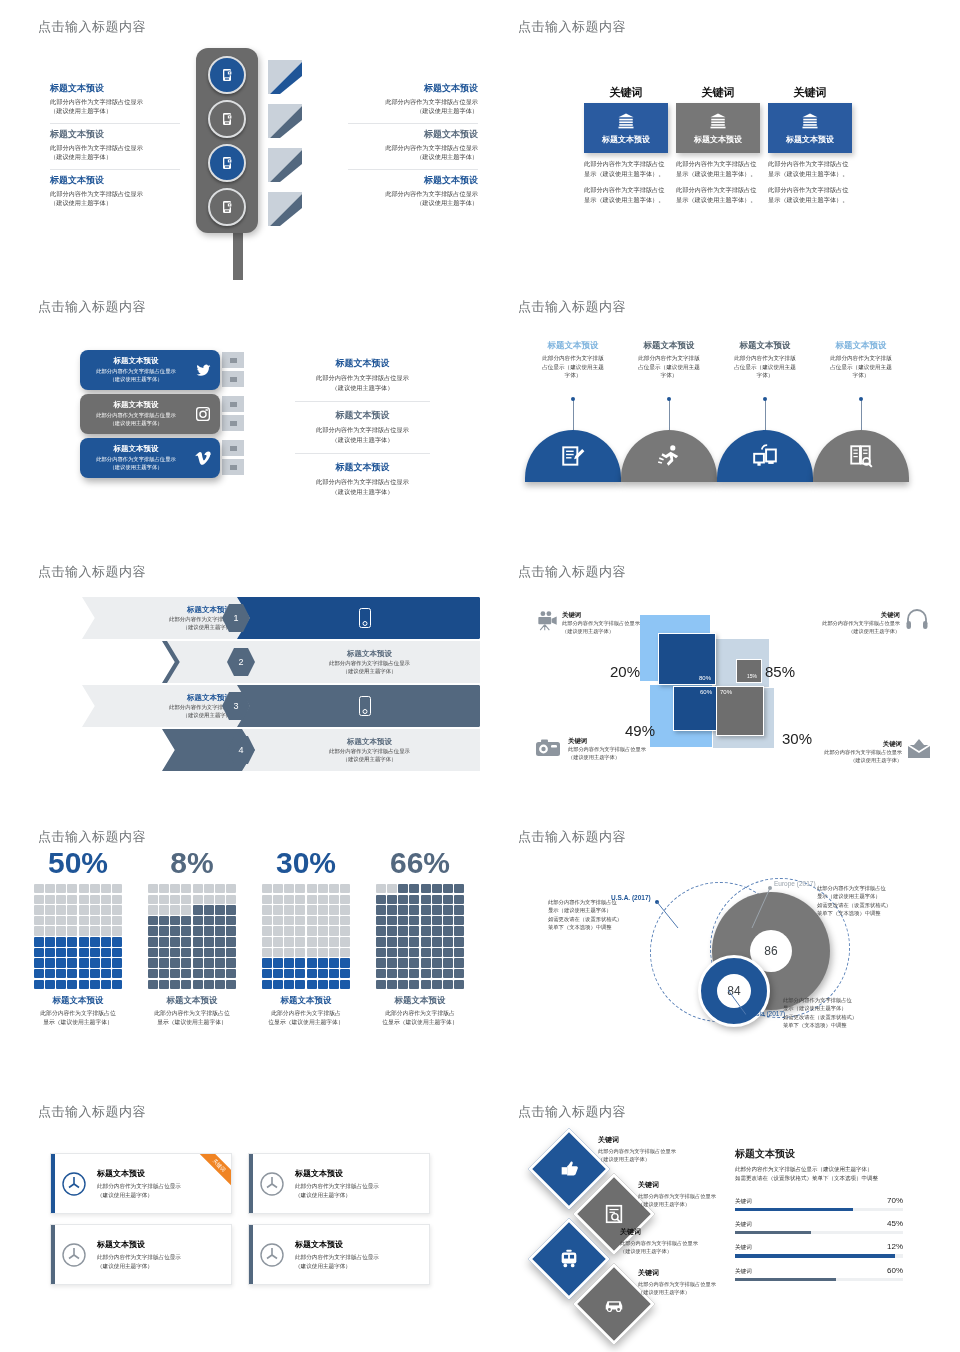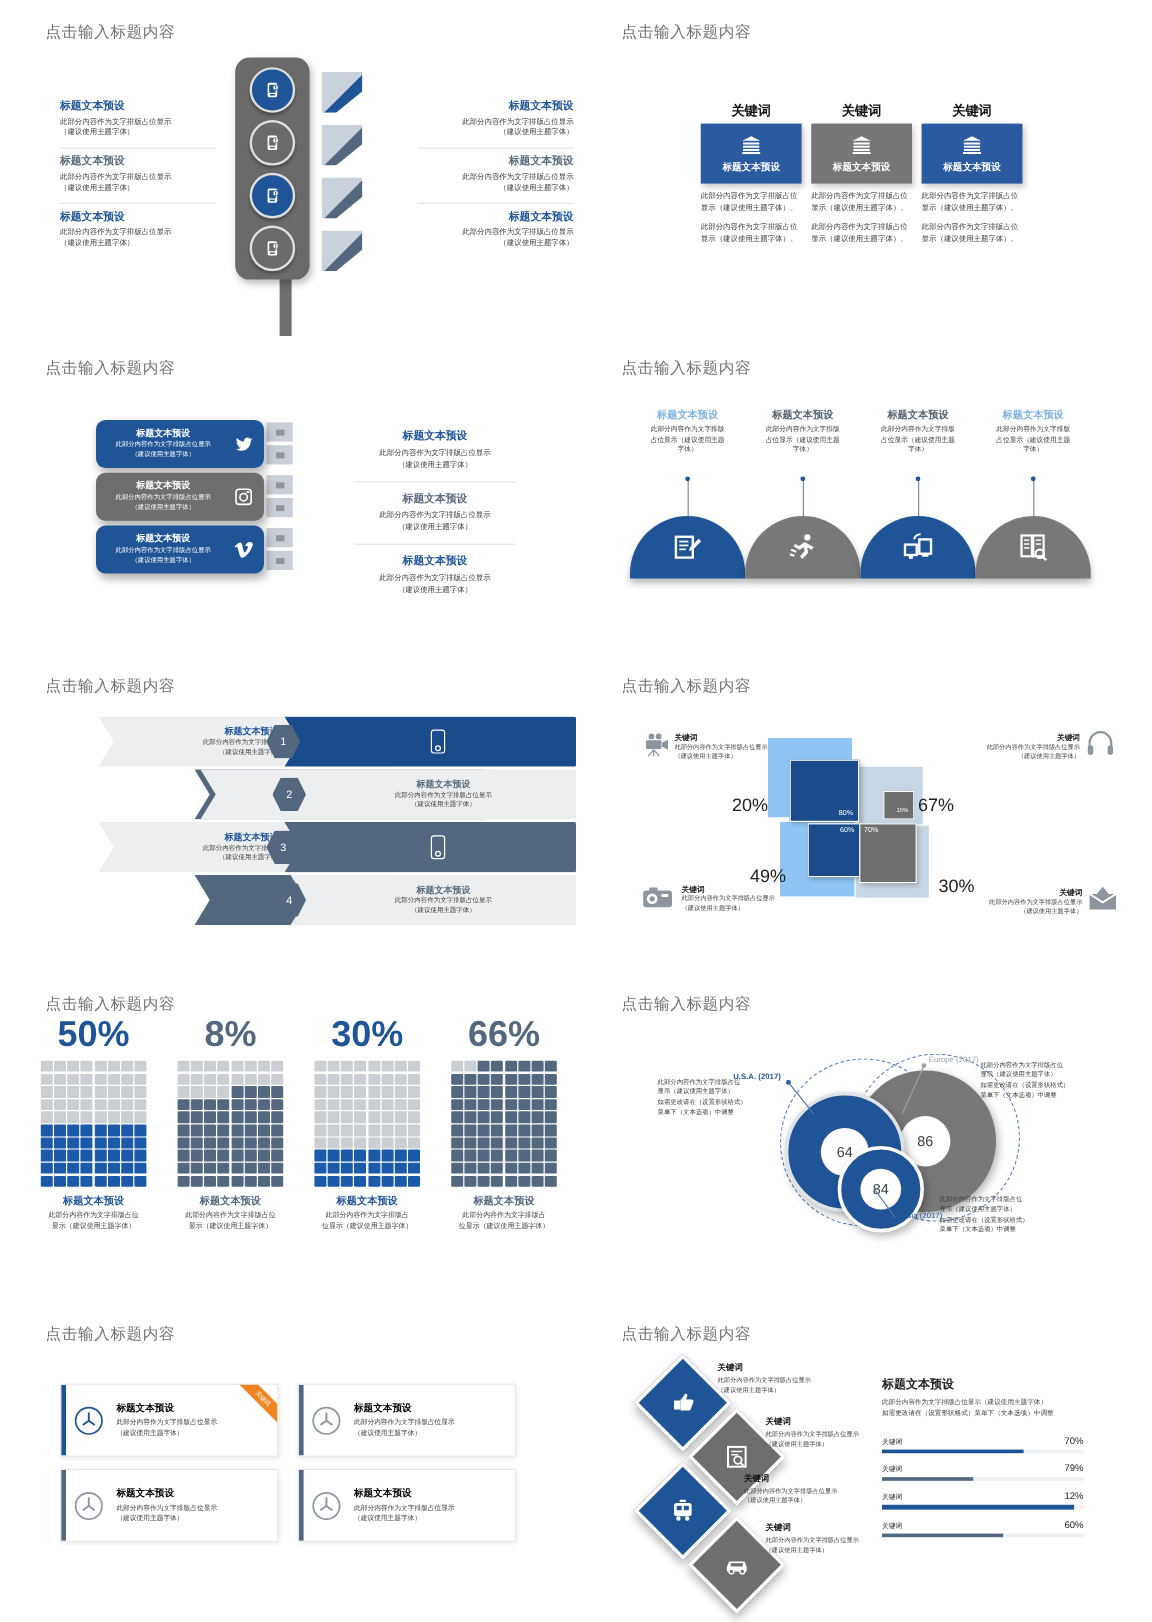--- a/index.html
+++ b/index.html
@@ -563,21 +563,21 @@
         <span class="sq lab" style="font-size:5px">15%</span>
       </div>
       <div class="sq" style="left:193px;top:141px;width:44px;height:45px;background:#1a4c8b;border:1.5px solid #fff;box-shadow:2px 2px 4px rgba(0,0,0,.25)">
         <span class="sq lab" style="bottom:auto;top:2px">60%</span>
       </div>
       <div class="sq" style="left:236px;top:141px;width:48px;height:50px;background:#6e6e6e;border:1.5px solid #fff;box-shadow:2px 2px 4px rgba(0,0,0,.25)">
         <span class="sq lab" style="bottom:auto;top:2px;left:3px;right:auto">70%</span>
       </div>
 
       <div class="pct-big" style="left:130px;top:118px">20%</div>
-      <div class="pct-big" style="left:285px;top:118px">67%</div>
+      <div class="pct-big" style="left:285px;top:118px">85%</div>
       <div class="pct-big" style="left:145px;top:177px">49%</div>
       <div class="pct-big" style="left:302px;top:185px">30%</div>
 
       <div class="kwblk" style="left:82px;top:66px">
         <h5>关键词</h5>
         <p>此部分内容作为文字排版占位显示<br>（建议使用主题字体）</p>
       </div>
       <div style="position:absolute;left:55px;top:65px">
         <svg width="25" height="22" viewBox="0 0 24 24" fill="#8d959e">
             <circle cx="7" cy="4" r="2.6"></circle>
@@ -1042,23 +1042,20 @@
 
   <div class="panel">
     <div class="ptitle">点击输入标题内容</div>
     <div class="cc-stage">
 
       <div class="cc-ring" style="left:170px;top:72px;width:140px;height:140px"></div>
       <div class="cc-ring" style="left:230px;top:68px;width:140px;height:140px"></div>
 
       <div class="cc-circ" style="left:232px;top:82px;width:118px;height:118px;background:#787878;box-shadow:2px 3px 7px rgba(0,0,0,.3)">
         <div class="cc-inner" style="width:42px;height:42px">86</div>
-      </div>
-      <div class="cc-circ" style="left:174px;top:100px;width:100px;height:100px;background:#1f5597;border:3px solid #dfe3e7;box-shadow:2px 3px 7px rgba(0,0,0,.3)">
-        <div class="cc-inner" style="width:40px;height:40px">64</div>
       </div>
       <div class="cc-circ" style="left:218px;top:145px;width:72px;height:72px;background:#1f5597;border:3px solid #fff;box-shadow:2px 3px 7px rgba(0,0,0,.3)">
         <div class="cc-inner" style="width:34px;height:34px">84</div>
       </div>
 
       <div class="cc-dot" style="left:175px;top:90px"></div>
       <svg style="position:absolute;left:0;top:0" width="480" height="275">
         <line x1="177" y1="92" x2="198" y2="118" stroke="#4f79b0" stroke-width="1"></line>
         <line x1="290" y1="78" x2="272" y2="118" stroke="#9aa3ab" stroke-width="1"></line>
         <line x1="267" y1="206" x2="248" y2="180" stroke="#4f79b0" stroke-width="1"></line>
@@ -1217,21 +1214,21 @@
               <span>关键词</span>
               <span class="v">70%</span>
             </div>
           <div class="bar-track">
               <div class="bar-fill" style="width:70%;background:#1f5597"></div>
             </div>
         </div>
         <div class="bar-row">
           <div class="bar-head">
               <span>关键词</span>
-              <span class="v">79%</span>
+              <span class="v">45%</span>
             </div>
           <div class="bar-track">
               <div class="bar-fill" style="width:45%;background:#53687f"></div>
             </div>
         </div>
         <div class="bar-row">
           <div class="bar-head">
               <span>关键词</span>
               <span class="v">12%</span>
             </div>

